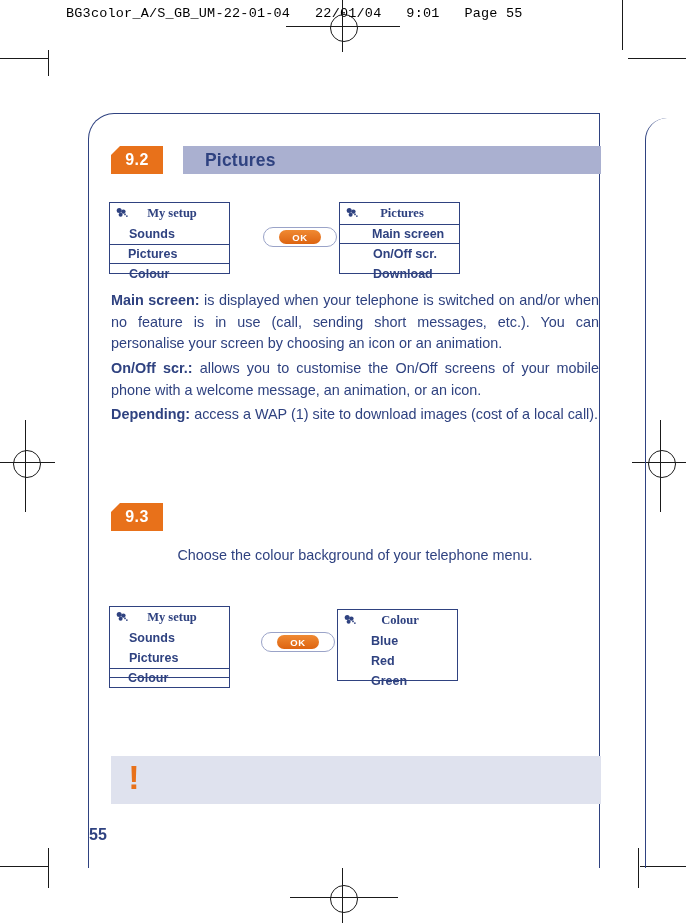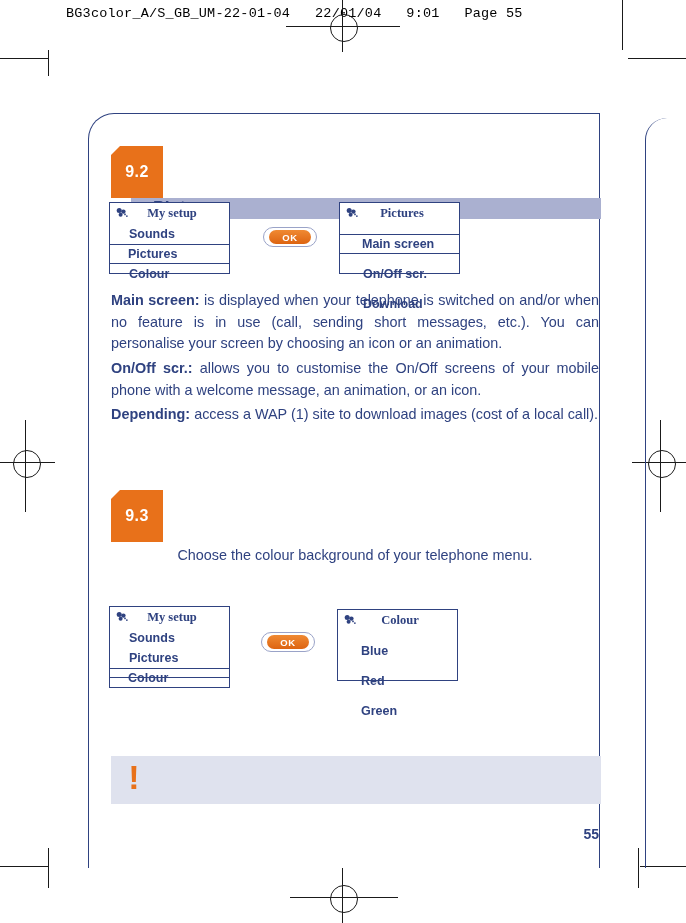--- a/index.html
+++ b/index.html
@@ -166,28 +166,27 @@
     padding: 1px 4px 1px 18px;
     box-sizing: border-box;
     border: 1.4px solid transparent;
   }
   .screen-item.sel {
     border: 1.4px solid #2f4280;
     margin-left: -1px;
     margin-right: -1px;
   }
   .screen-item.center {
-    padding-left: 22px;
-    margin-top: 10px;
+    padding-left: 32px;
   }
 
   
   .ok-btn {
     position: absolute;
-    width: 54px;
+    width: 74px;
     height: 20px;
     border-radius: 11px;
     border: 1.3px solid #9aa3c8;
     background: #ffffff;
     display: flex;
     align-items: center;
     justify-content: center;
     box-sizing: border-box;
   }
   .ok-pill {
@@ -234,24 +233,24 @@
     padding: 8px 26px 0 0;
   }
   .fn-num { white-space: nowrap; }
 
   
   .page-no {
     position: absolute;
     left: 0;
     right: 0;
     top: 712px;
-    text-align: right;
-    color: #2f4280;
-    font-weight: bold;
-    font-size: 14px;
+    text-align: left;
+    color: #2f4280;
+    font-weight: bold;
+    font-size: 16px;
   }
 </style>
 </head>
 <body>
 
 <div class="slug">BG3color_A/S_GB_UM-22-01-04   22/01/04   9:01   Page 55</div>
 
 <div class="mark-line" style="left:48px;  top:50px;  width:1.4px; height:26px;"></div>
 <div class="mark-line" style="left:0px;   top:58px;  width:48px;  height:1.4px;"></div>
 <div class="mark-line" style="left:622px; top:0px;   width:1.4px; height:50px;"></div>
@@ -276,21 +275,21 @@
 
 <div class="mark-line" style="left:342px; top:866px; width:1.4px; height:57px;"></div>
 <div class="mark-line" style="left:290px; top:897px; width:108px; height:1.4px;"></div>
 <div class="reg" style="left:330px; top:885px;"></div>
 
 <div class="outer-curve"></div>
 
 <div class="page">
   <div class="page-inner">
 
-    <div class="section-head" style="top:32px;flex-direction:column;">
+    <div class="section-head" style="top:32px;">
       <div class="sec-num">9.2</div>
       <div class="sec-bar">
         <span class="sec-title">Pictures</span>
       </div>
     </div>
 
     <div class="screen" style="left:20px; top:88px; width:121px; height:72px;">
       <div class="screen-title">
         <svg class="setup-icon" viewBox="0 0 13 12">
           <circle cx="3.2" cy="3.4" r="2.5" fill="#2f4280"></circle>
@@ -335,21 +334,21 @@
     </div>
 
     <div class="para" style="top:244px;">
       <b>On/Off scr.:</b><span> allows you to customise the On/Off screens of your mobile phone with a welcome message, an animation, or an icon.</span>
     </div>
 
     <div class="para" style="top:290px;">
       <b>Depending:</b><span> access a WAP (1) site to download images (cost of a local call).</span>
     </div>
 
-    <div class="section-head" style="top:376px;flex-direction:column;">
+    <div class="section-head" style="top:389px;">
       <div class="sec-num">9.3</div>
     </div>
 
     <div class="para" style="top:431px; text-align:center;">
       <span>Choose the colour background of your telephone menu.</span>
     </div>
 
     <div class="screen" style="left:20px; top:492px; width:121px; height:72px;">
       <div class="screen-title">
         <svg class="setup-icon" viewBox="0 0 13 12">

